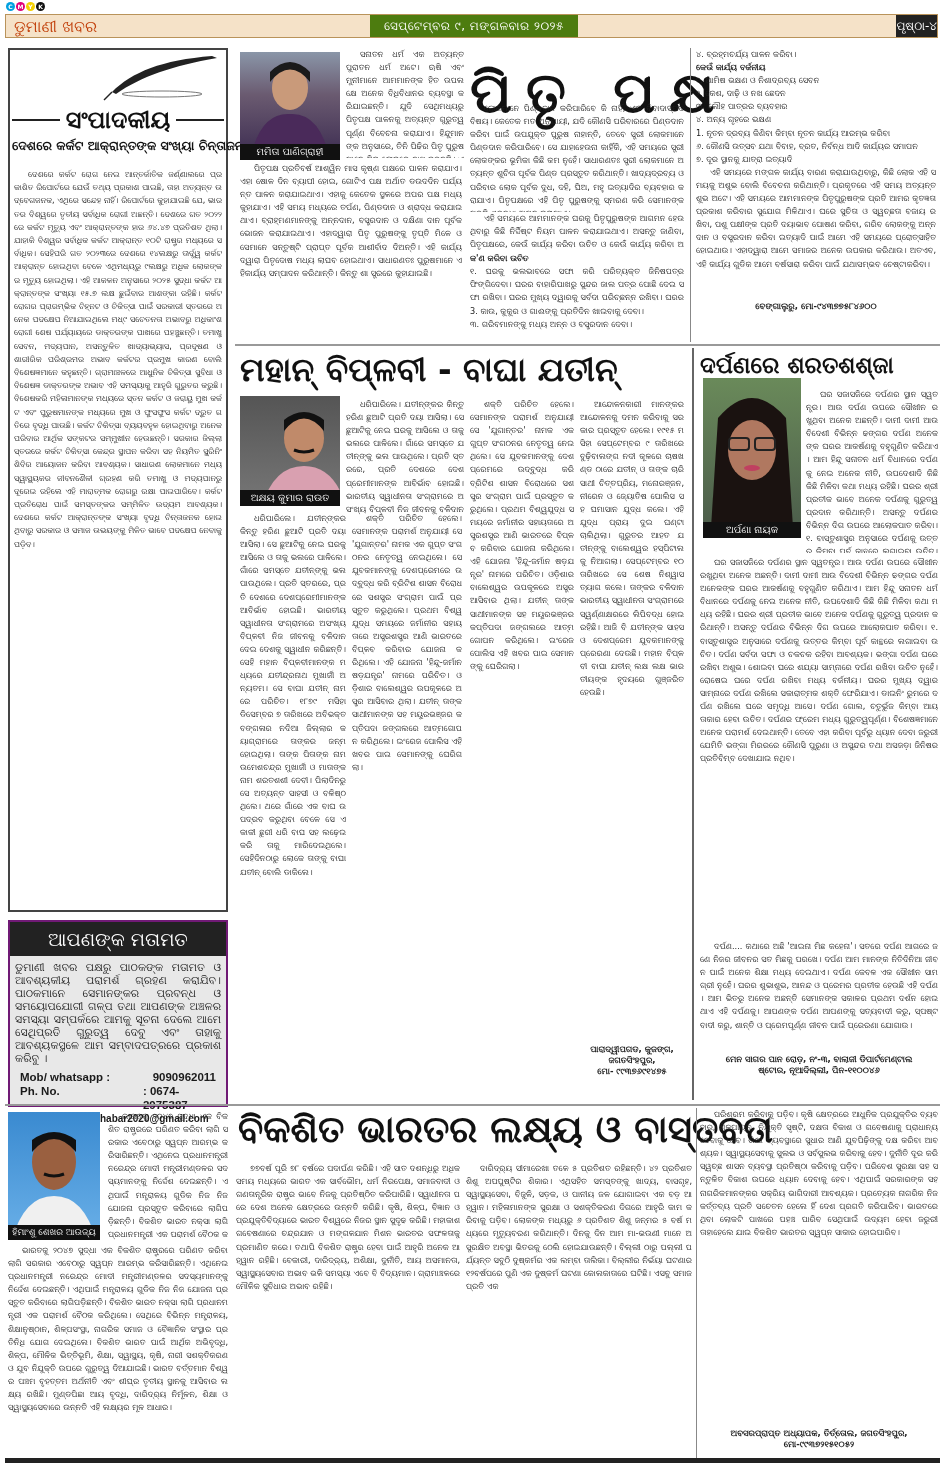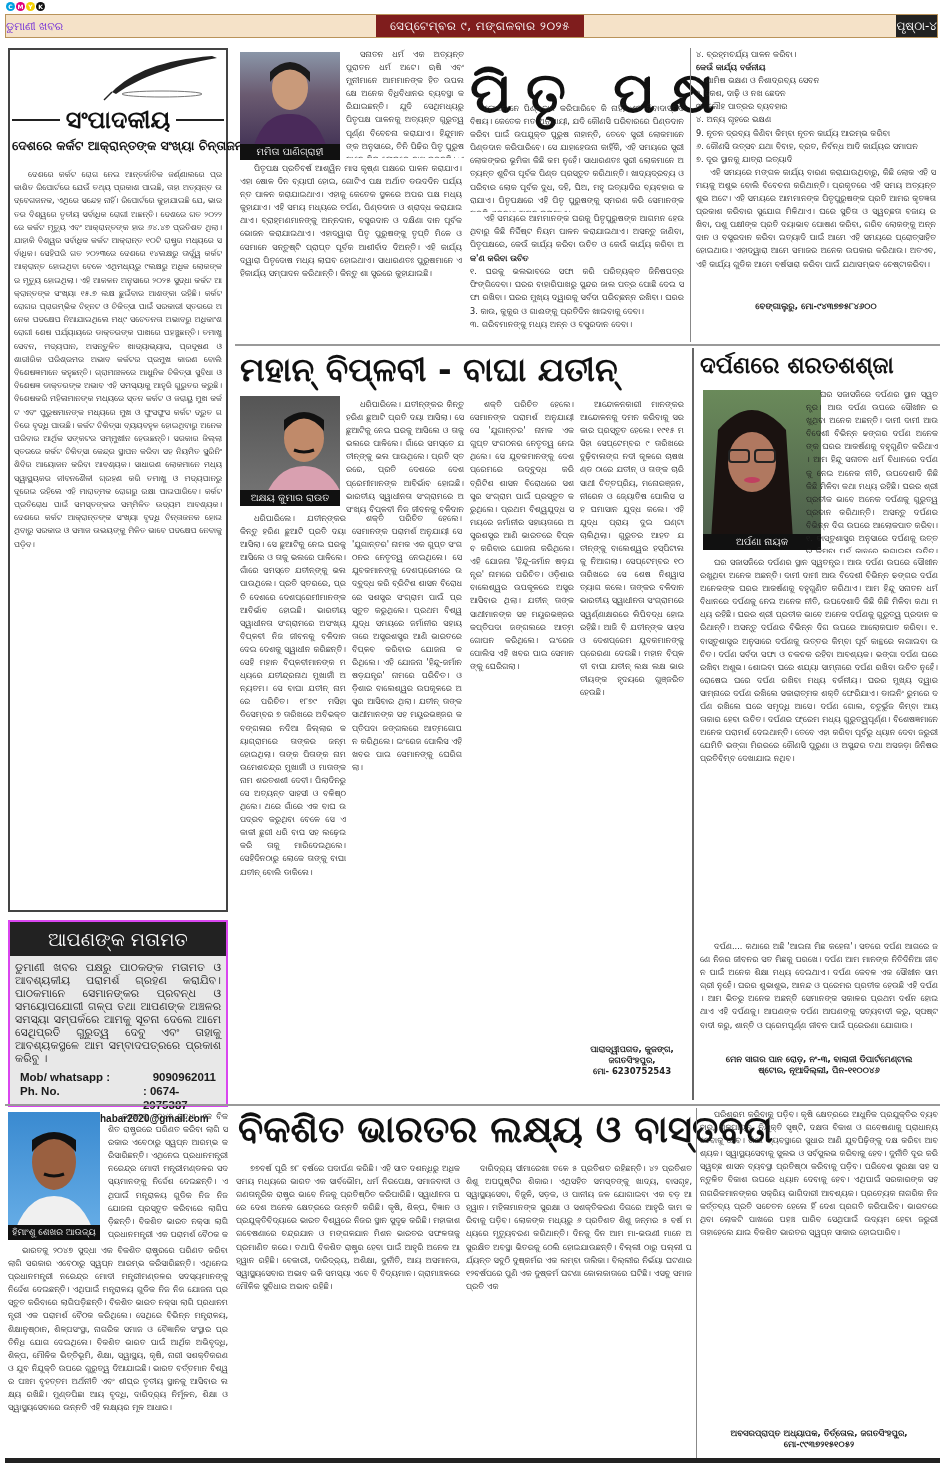--- a/index.html
+++ b/index.html
@@ -1,32 +1,32 @@
 <!DOCTYPE html>
 <html><head>
 <meta charset="utf-8">
 <style>
 *{box-sizing:border-box;margin:0;padding:0}
 body{width:945px;height:1463px;background:#fff;font-family:"DejaVu Sans",sans-serif;color:#1a1a1a;position:relative;overflow:hidden}
 .cmyk{position:absolute;top:2px;left:6px;display:flex;gap:1px}
 .cmyk span{width:9px;height:9px;border-radius:50%;font-size:6px;color:#fff;display:flex;align-items:center;justify-content:center;font-weight:bold}
 .masthead{position:absolute;top:14px;left:5px;width:933px;height:24px;background:#f5e2c8;border:1px solid #b9935a;display:flex;align-items:center}
-.mh-paper{font-size:11px;width:340px;color:#6d28d9}
-.mh-date{background:#7f1d1d;color:#fff;font-size:12px;padding:3px 14px;margin-left:30px;height:22px;display:flex;align-items:center;letter-spacing:.5px}
+.mh-paper{font-size:16px;padding-left:8px;width:340px;color:#c2410c}
+.mh-date{background:#4d7c0f;color:#fff;font-size:12px;padding:3px 14px;margin-left:24px;height:22px;display:flex;align-items:center;letter-spacing:.5px}
 .mh-page{margin-left:auto;background:#222;color:#fff;font-size:12px;padding:3px 0;height:22px;display:flex;align-items:center;margin-right:0}
 .col{position:absolute}
 .txt{font-size:8.2px;line-height:13.1px;text-align:justify;color:#222;white-space:normal;word-break:break-all;overflow:hidden}
 .txt p{text-indent:14px}
 .vline{position:absolute;background:#888;width:1px}
 .hline{position:absolute;background:#999;height:2px}
 .box{position:absolute;border:2px solid #333}
 .big-h{font-weight:bold;color:#111;white-space:nowrap}
 .photo{position:absolute;background:#444;overflow:hidden}
 .cap{position:absolute;left:0;right:0;bottom:0;background:#111;color:#fff;font-size:10px;text-align:center;padding:2px 0}
-.opinion{position:absolute;left:8px;top:920px;width:220px;height:187px;border:2px solid #d946ef;background:#e8e8e8}
+.opinion{position:absolute;left:8px;top:920px;width:220px;height:187px;border:2px solid #701a75;background:#e8e8e8}
 .op-title{background:#222;color:#fff;font-size:19px;text-align:center;height:34px;line-height:34px}
 .op-body{font-size:11px;line-height:13px;padding:5px 5px;text-align:justify}
 .op-contact{font-family:"Liberation Sans",sans-serif;font-weight:bold;font-size:11.5px;padding:0 10px;line-height:14px}
 .op-contact div{display:flex}
 .sig{font-size:8.5px;text-align:center;font-weight:bold;color:#222}
 </style>
 </head>
 <body>
 
 <div class="cmyk">
@@ -102,21 +102,21 @@
   <div>୩. ଗରିବମାନଙ୍କୁ ମଧ୍ୟ ଅନ୍ନ ଓ ବସ୍ତ୍ରଦାନ ଦେବା।</div>
 </div>
 <div class="vline" style="left:690px;top:48px;height:294px;"></div>
 <div class="col txt" style="left:696px;top:48px;width:240px;height:290px;text-align:left;">
   <div>୪. ବ୍ରହ୍ମଚର୍ଯ୍ୟ ପାଳନ କରିବା।</div>
   <div style="font-weight:bold">କେଉଁ କାର୍ଯ୍ୟ ବର୍ଜନୀୟ</div>
   <div>୧. ଆମିଷ ଭକ୍ଷଣ ଓ ନିଶାଦ୍ରବ୍ୟ ସେବନ</div>
   <div>୨. କେଶ, ଦାଢ଼ି ଓ ନଖ ଛେଦନ</div>
   <div>୩. ଲୌହ ପାତ୍ରର ବ୍ୟବହାର</div>
   <div>୪. ଅନ୍ୟ ଗୃହରେ ଭକ୍ଷଣ</div>
-  <div>9. ନୂତନ ଦ୍ରବ୍ୟ କିଣିବା କିମ୍ବା ନୂତନ କାର୍ଯ୍ୟ ଆରମ୍ଭ କରିବା</div>
+  <div>1. ନୂତନ ଦ୍ରବ୍ୟ କିଣିବା କିମ୍ବା ନୂତନ କାର୍ଯ୍ୟ ଆରମ୍ଭ କରିବା</div>
   <div>୬. କୌଣସି ଉତ୍ସବ ଯଥା ବିବାହ, ବ୍ରତ, ନିର୍ବନ୍ଧ ଆଦି କାର୍ଯ୍ୟର ସମାପନ</div>
   <div>୭. ଦୂର ସ୍ଥାନକୁ ଯାତ୍ରା ଇତ୍ୟାଦି</div>
   <p style="text-align:justify;height:132px;overflow:hidden">ଏହି ସମୟରେ ମଙ୍ଗଳ କାର୍ଯ୍ୟ ବାରଣ କରାଯାଉଥିବାରୁ, କିଛି ଲୋକ ଏହି ସମୟକୁ ଅଶୁଭ ବୋଲି ବିବେଚନା କରିଥାନ୍ତି। ପ୍ରକୃତରେ ଏହି ସମୟ ଅତ୍ୟନ୍ତ ଶୁଭ ଅଟେ। ଏହି ସମୟରେ ଆମମାନଙ୍କ ପିତୃପୁରୁଷଙ୍କ ପ୍ରତି ଆମର କୃତଜ୍ଞତା ପ୍ରକାଶ କରିବାର ସୁଯୋଗ ମିଳିଥାଏ। ଘରେ ସୁଚିତା ଓ ସ୍ୱଚ୍ଛତା ବଜାୟ ରଖିବା, ପଶୁ ପକ୍ଷୀଙ୍କ ପ୍ରତି ଦୟାଭାବ ପୋଷଣ କରିବା, ଗରିବ ଲୋକଙ୍କୁ ଅନ୍ନଦାନ ଓ ବସ୍ତ୍ରଦାନ କରିବା ଇତ୍ୟାଦି ପାଇଁ ଆମେ ଏହି ସମୟରେ ପ୍ରୋତ୍ସାହିତ ହୋଇଥାଉ। ଏହାଦ୍ୱାରା ଆମେ ସମାଜର ଅନେକ ଉପକାର କରିଥାଉ। ଅତଏବ, ଏହି କାର୍ଯ୍ୟ ଗୁଡିକ ଆମେ ବର୍ଷସାରା କରିବା ପାଇଁ ଯଥାସମ୍ଭବ ଚେଷ୍ଟାକରିବା।</p>
   <div class="sig" style="margin-top:2px">ବେଙ୍ଗାଲୁରୁ, ମୋ-୯୪୩୭୭୫୮୪୬୦୦</div>
 </div>
 
 <div class="hline" style="left:235px;top:344px;width:705px;"></div>
 
 <div class="big-h" style="position:absolute;left:240px;top:350px;font-size:33px;">ମହାନ୍ ବିପ୍ଳବୀ - ବାଘା ଯତୀନ୍</div>
 <div class="photo" style="left:240px;top:396px;width:100px;height:110px;background:linear-gradient(180deg,#555 0%,#777 100%);padding-left:14px;">
@@ -139,27 +139,27 @@
 </div>
 <div class="col txt" style="left:470px;top:398px;width:104px;height:700px;">
   <p>ଶକ୍ତି ପରିଚିତ ହେଲେ। ସେମାନଙ୍କ ପରାମର୍ଶ ଅନୁଯାୟୀ ସେ 'ଯୁଗାନ୍ତର' ନାମକ ଏକ ଗୁପ୍ତ ସଂଗଠନର ନେତୃତ୍ୱ ନେଇଥିଲେ। ସେ ଯୁବକମାନଙ୍କୁ ଦେଶପ୍ରେମରେ ଉଦ୍‌ବୁଦ୍ଧ କରି ବ୍ରିଟିଶ ଶାସନ ବିରୋଧରେ ସଶସ୍ତ୍ର ସଂଗ୍ରାମ ପାଇଁ ପ୍ରସ୍ତୁତ କରୁଥିଲେ। ପ୍ରଥମ ବିଶ୍ୱଯୁଦ୍ଧ ସମୟରେ ଜର୍ମାନୀର ସହାୟତାରେ ଅସ୍ତ୍ରଶସ୍ତ୍ର ଆଣି ଭାରତରେ ବିପ୍ଳବ କରିବାର ଯୋଜନା କରିଥିଲେ। ଏହି ଯୋଜନା 'ହିନ୍ଦୁ-ଜର୍ମାନ ଷଡ଼ଯନ୍ତ୍ର' ନାମରେ ପରିଚିତ। ଓଡ଼ିଶାର ବାଲେଶ୍ୱର ଉପକୂଳରେ ଅସ୍ତ୍ର ଆସିବାର ଥିଲା। ଯତୀନ୍ ତାଙ୍କ ସାଥୀମାନଙ୍କ ସହ ମୟୂରଭଞ୍ଜର କପ୍ତିପଦା ଜଙ୍ଗଲରେ ଆତ୍ମଗୋପନ କରିଥିଲେ। ଇଂରେଜ ପୋଲିସ ଏହି ଖବର ପାଇ ସେମାନଙ୍କୁ ଘେରିଗଲା।</p>
 </div>
 <div class="col txt" style="left:580px;top:398px;width:104px;height:640px;">
   <p>ଆନ୍ଦୋଳନକାରୀ ମାନଙ୍କର ଆନ୍ଦୋଳନକୁ ଦମନ କରିବାକୁ ସରକାର ପ୍ରସ୍ତୁତ ହେଲେ। ୧୯୧୫ ମସିହା ସେପ୍ଟେମ୍ବର ୯ ତାରିଖରେ ବୁଢ଼ିବାଲଙ୍ଗ ନଦୀ କୂଳରେ ଚାଷଖଣ୍ଡ ଠାରେ ଯତୀନ୍ ଓ ତାଙ୍କ ଚାରି ସାଥୀ ଚିତ୍ତପ୍ରିୟ, ମନୋରଞ୍ଜନ, ନୀରେନ ଓ ଜ୍ୟୋତିଷ ପୋଲିସ ସହ ଘମାସାନ ଯୁଦ୍ଧ କଲେ। ଏହି ଯୁଦ୍ଧ ପ୍ରାୟ ଦୁଇ ଘଣ୍ଟା ଚାଲିଥିଲା। ଗୁରୁତର ଆହତ ଯତୀନ୍ଙ୍କୁ ବାଲେଶ୍ୱର ହସ୍ପିଟାଲକୁ ନିଆଗଲା। ସେପ୍ଟେମ୍ବର ୧୦ ତାରିଖରେ ସେ ଶେଷ ନିଶ୍ୱାସ ତ୍ୟାଗ କଲେ। ତାଙ୍କର ବଳିଦାନ ଭାରତୀୟ ସ୍ୱାଧୀନତା ସଂଗ୍ରାମରେ ସ୍ୱର୍ଣ୍ଣାକ୍ଷରରେ ଲିପିବଦ୍ଧ ହୋଇ ରହିଛି। ଆଜି ବି ଯତୀନ୍ଙ୍କ ସାହସ ଓ ଦେଶପ୍ରେମ ଯୁବକମାନଙ୍କୁ ପ୍ରେରଣା ଦେଉଛି। ମହାନ ବିପ୍ଳବୀ ବାଘା ଯତୀନ୍ ଲକ୍ଷ ଲକ୍ଷ ଭାରତୀୟଙ୍କ ହୃଦୟରେ ଗୁଞ୍ଜରିତ ହେଉଛି।</p>
 </div>
 <div class="col sig" style="left:580px;top:1044px;width:104px;">
   <div>ପାରାଦ୍ୱୀପଗଡ, କୁଜଙ୍ଗ,</div>
   <div>ଜଗତସିଂହପୁର,</div>
-  <div>ମୋ- 6230752543</div>
+  <div>ମୋ- ୯୯୩୭୬୯୧୪୭୫</div>
 </div>
 
 <div class="vline" style="left:692px;top:348px;height:752px;background:#666;width:2px;"></div>
 
 <div class="big-h" style="position:absolute;left:700px;top:352px;font-size:23px;">ଦର୍ପଣରେ ଶରତଶଶ୍ଜା</div>
-<div class="photo" style="left:703px;top:390px;width:118px;height:160px;background:linear-gradient(180deg,#6a8a5a 0%,#4a5a4a 100%);">
+<div class="photo" style="left:703px;top:378px;width:98px;height:160px;background:linear-gradient(180deg,#6a8a5a 0%,#4a5a4a 100%);">
   <svg width="98" height="160" viewBox="0 0 98 160">
     <path d="M15 40 Q49 0 83 40 L90 150 L8 150 Z" fill="#1a1210"></path>
     <ellipse cx="49" cy="72" rx="24" ry="30" fill="#b07860"></ellipse>
     <rect x="26" y="60" width="20" height="12" rx="3" fill="none" stroke="#222" stroke-width="2"></rect>
     <rect x="52" y="60" width="20" height="12" rx="3" fill="none" stroke="#222" stroke-width="2"></rect>
     <ellipse cx="49" cy="90" rx="8" ry="3" fill="#c04060"></ellipse>
   </svg>
   <div class="cap">ଅର୍ପଣା ନାୟକ</div>
 </div>
 <div class="col txt" style="left:806px;top:388px;width:132px;height:165px;">

